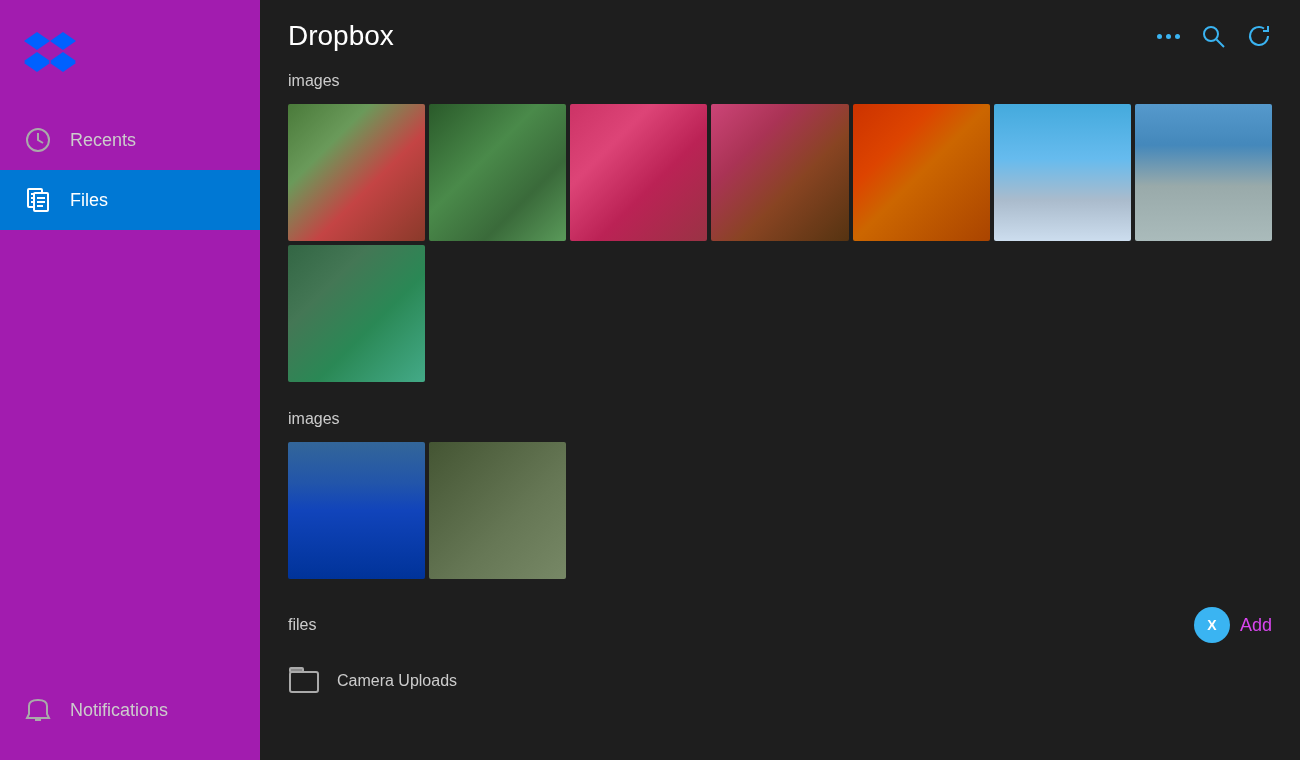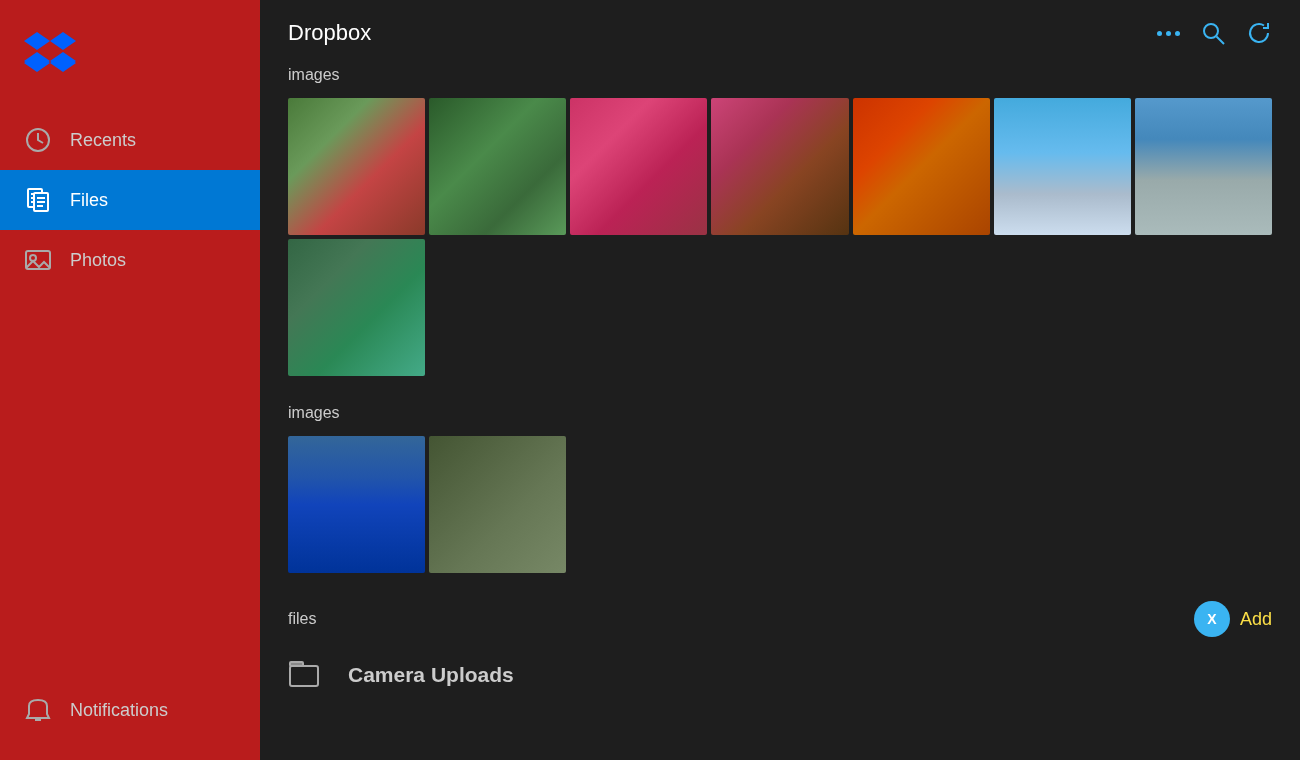--- a/index.html
+++ b/index.html
@@ -11,21 +11,21 @@
       display: flex;
       font-family: 'Segoe UI', sans-serif;
       overflow: hidden;
       color: #ffffff;
     }
 
     
     .sidebar {
       width: 260px;
       height: 760px;
-      background: #b91c1c;
+      background: #a21caf;
       display: flex;
       flex-direction: column;
       padding: 0;
       flex-shrink: 0;
     }
 
     .sidebar-logo {
       padding: 28px 24px 30px 24px;
       display: flex;
       align-items: center;
@@ -81,21 +81,21 @@
     }
 
     .main-header {
       display: flex;
       align-items: center;
       justify-content: space-between;
       padding: 20px 28px 16px 28px;
     }
 
     .main-title {
-      font-size: 22px;
+      font-size: 28px;
       font-weight: 400;
       color: #ffffff;
     }
 
     .header-actions {
       display: flex;
       align-items: center;
       gap: 20px;
     }
 
@@ -196,31 +196,30 @@
       display: flex;
       align-items: center;
       justify-content: center;
       font-size: 14px;
       font-weight: 700;
       color: #ffffff;
     }
 
     .add-label {
       font-size: 18px;
-      color: #fde047;
+      color: #d946ef;
     }
 
     .file-item {
       display: flex;
       align-items: center;
-      gap: 28px;
+      gap: 17px;
       padding: 10px 0;
       color: #cccccc;
-      font-size: 21px;
-      font-weight: bold;
+      font-size: 16px;
     }
 
     .file-item svg {
       width: 32px;
       height: 32px;
       flex-shrink: 0;
     }
 
     
     .img-flower1 { background: linear-gradient(135deg, #4a7a3a 0%, #6a9a5a 30%, #c44444 60%, #8a3a2a 100%); }
@@ -280,28 +279,20 @@
         <line x1="7" y1="12" x2="15" y2="12"></line>
         <line x1="7" y1="16" x2="13" y2="16"></line>
         <rect x="10" y="7" width="14" height="18" rx="1" fill="#0078d4" stroke="#fff"></rect>
         <line x1="13" y1="12" x2="21" y2="12"></line>
         <line x1="13" y1="16" x2="21" y2="16"></line>
         <line x1="13" y1="20" x2="19" y2="20"></line>
       </svg>
       <span>Files</span>
     </div>
 
-    <div class="sidebar-item">
-      <svg viewBox="0 0 28 28" fill="none" stroke="#aaa" stroke-width="2">
-        <rect x="2" y="5" width="24" height="18" rx="2"></rect>
-        <circle cx="9" cy="12" r="3"></circle>
-        <polyline points="2,22 9,15 15,21 20,16 26,22"></polyline>
-      </svg>
-      <span>Photos</span>
-    </div>
 
   </nav>
 
   <div class="sidebar-bottom">
 
     <div class="sidebar-item">
       <svg viewBox="0 0 28 28" fill="none" stroke="#aaa" stroke-width="2">
         <path d="M5 18 L5 10 Q5 4 14 4 Q23 4 23 10 L23 18 L25 22 L3 22 Z"></path>
         <line x1="11" y1="24" x2="17" y2="24"></line>
       </svg>

